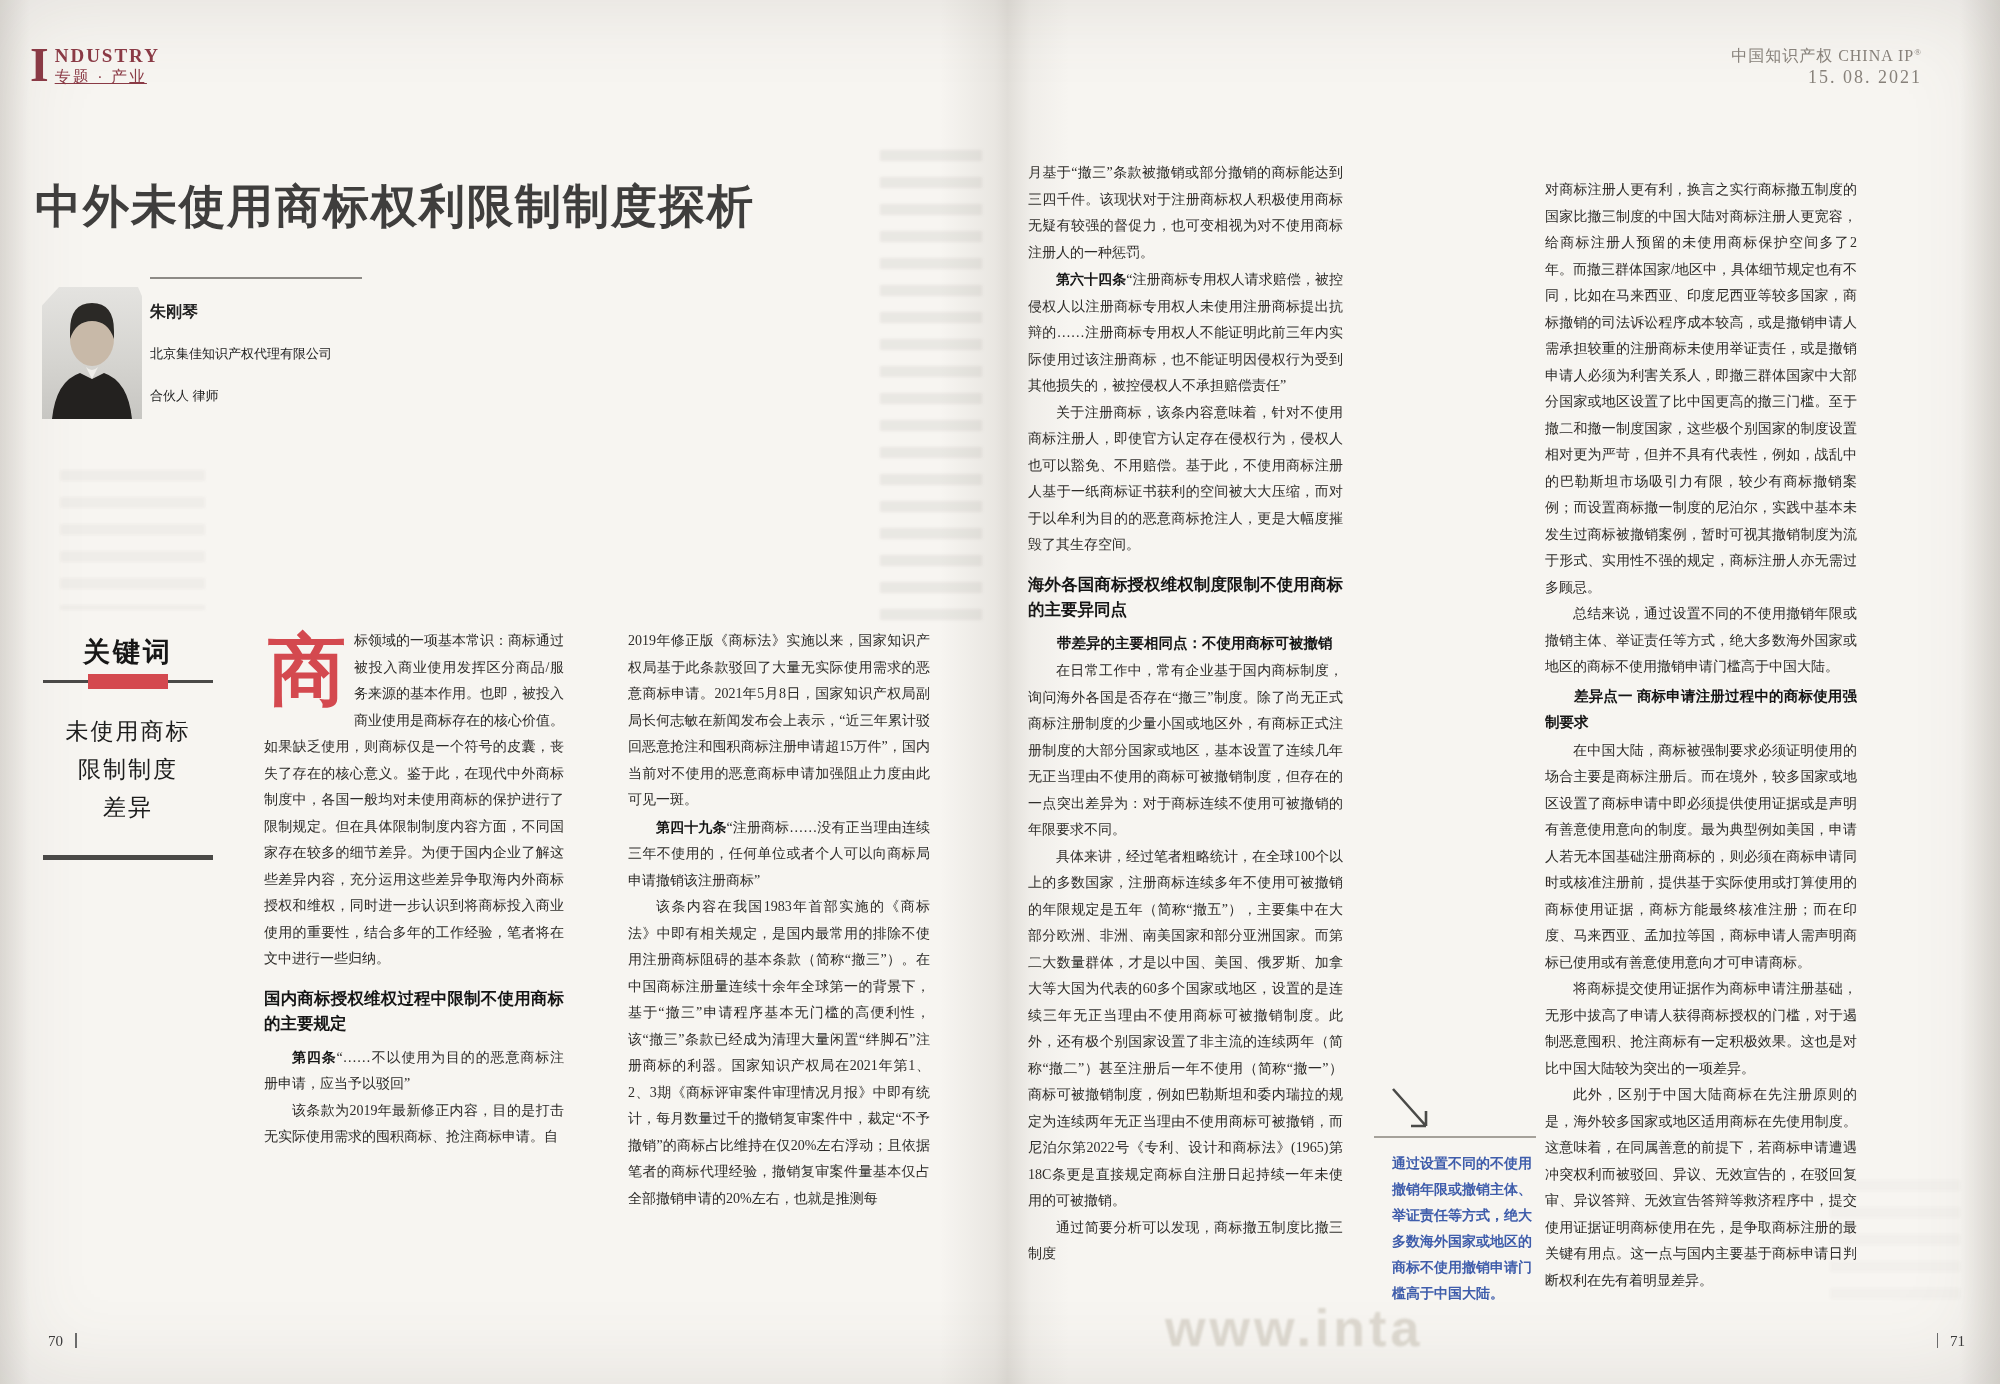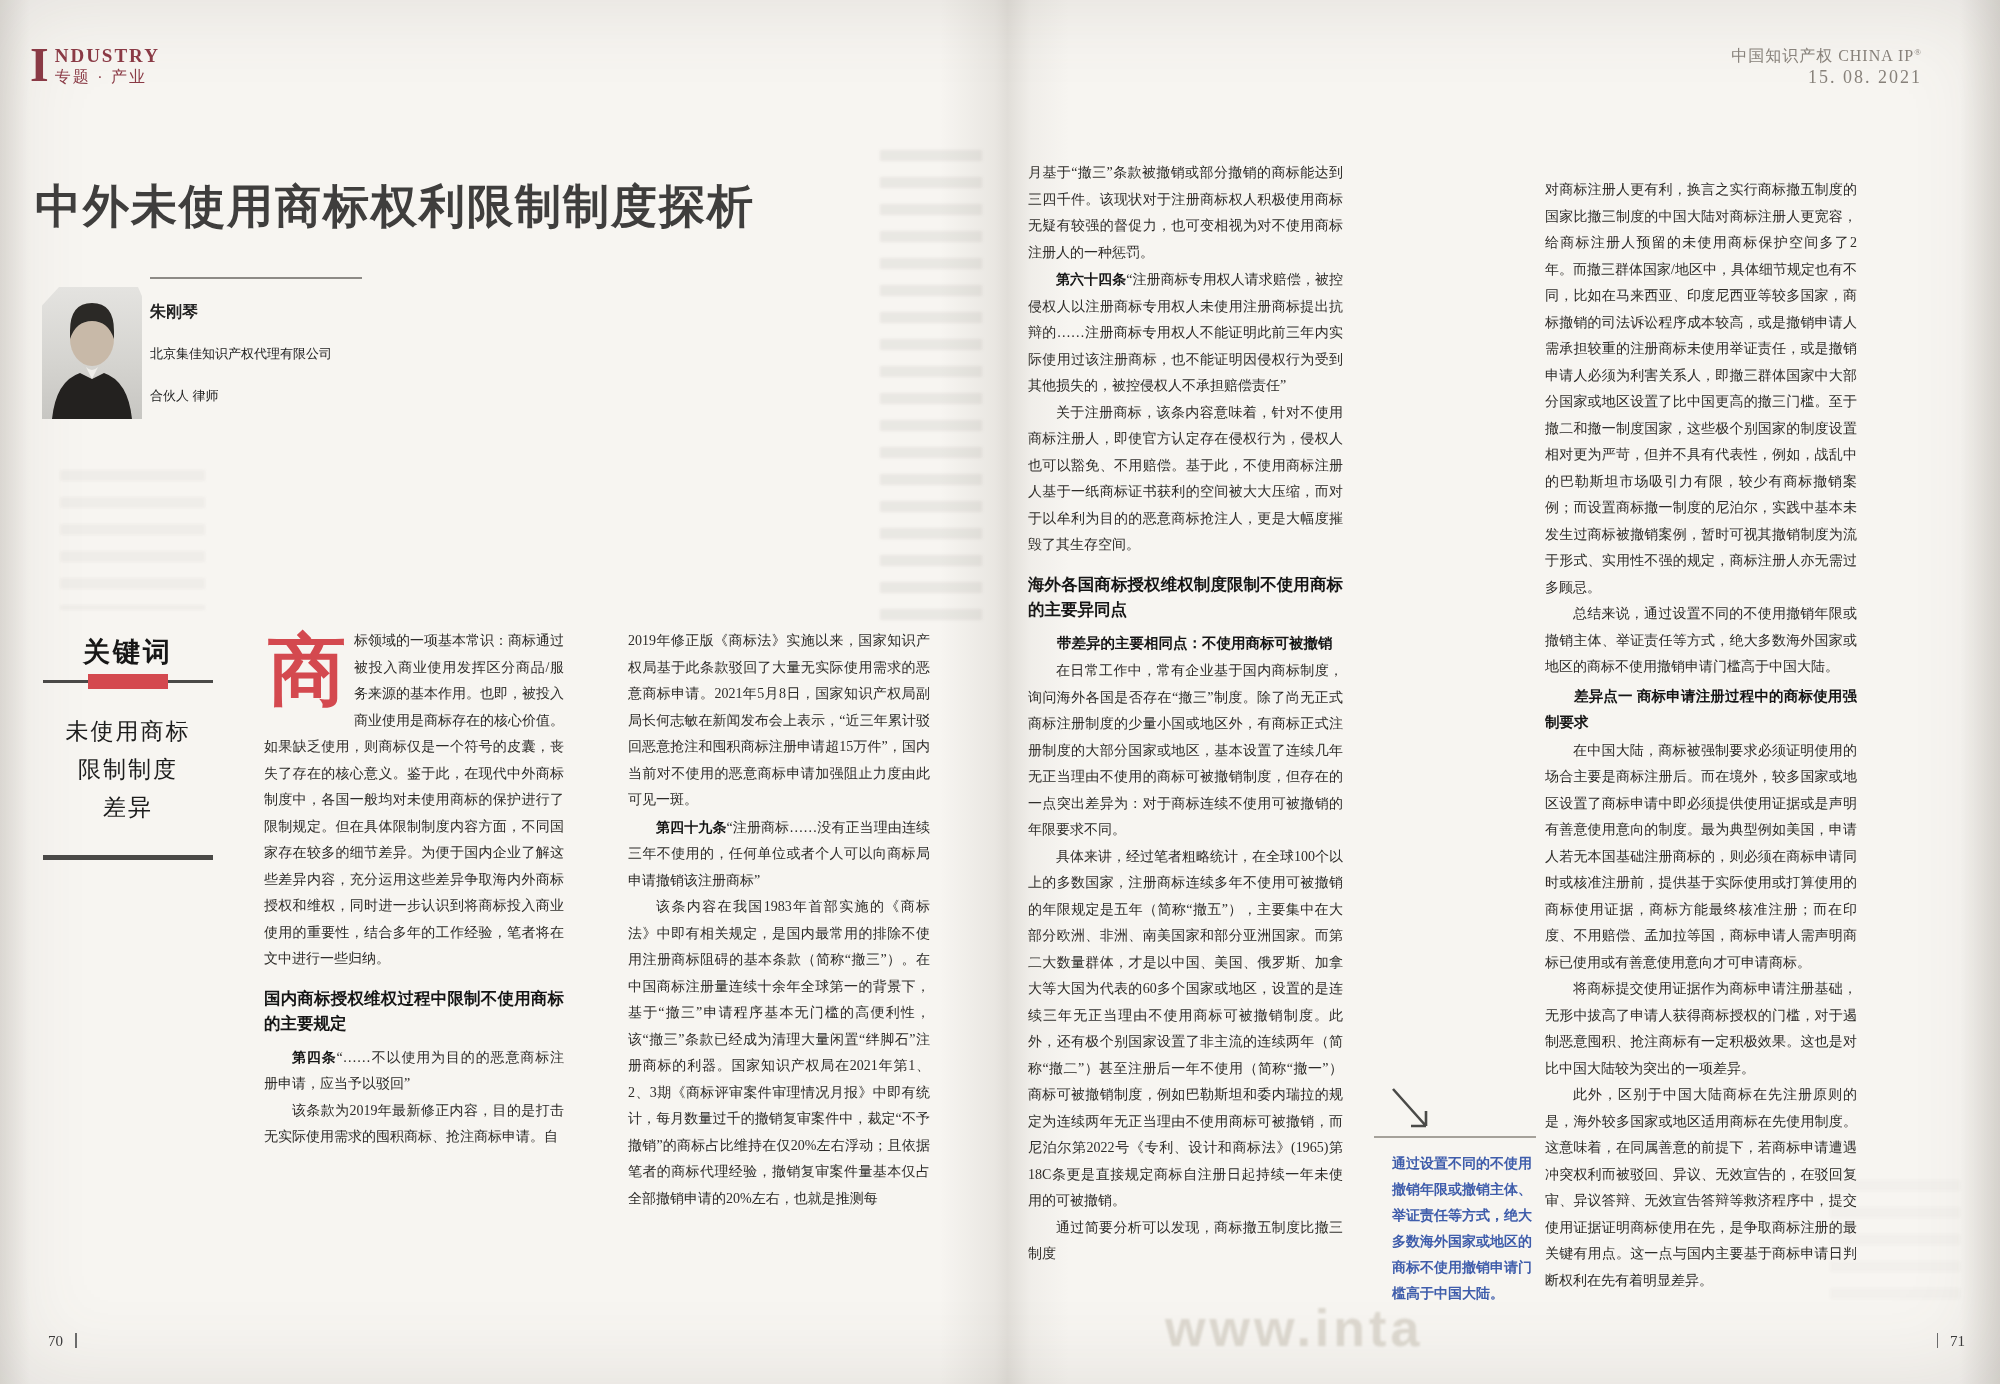--- a/index.html
+++ b/index.html
@@ -18,21 +18,21 @@
   .edge-right{position:absolute;right:0;top:0;width:40px;height:1384px;
     background:linear-gradient(270deg,rgba(110,102,90,.18),rgba(110,102,90,0));}
   .edge-left{position:absolute;left:0;top:0;width:30px;height:1384px;
     background:linear-gradient(90deg,rgba(110,102,90,.14),rgba(110,102,90,0));}
 
   
   .hdr-left{position:absolute;left:30px;top:44px;display:flex;align-items:flex-start;color:#8a3a45;}
   .hdr-left .big-i{font-family:"Liberation Serif",serif;font-size:48px;line-height:42px;font-weight:700;}
   .hdr-left .hdr-sub{margin-left:6px;margin-top:2px;}
   .hdr-left .hdr-en{font-family:"Liberation Serif",serif;font-size:19px;letter-spacing:2px;font-weight:600;line-height:19px;}
-  .hdr-left .hdr-cn{font-family:"Liberation Sans","DejaVu Sans",sans-serif;font-size:16px;line-height:20px;margin-top:2px;letter-spacing:2px;}
+  .hdr-left .hdr-cn{font-family:"Liberation Sans","DejaVu Sans",sans-serif;font-size:16px;line-height:20px;margin-top:2px;letter-spacing:2px;text-decoration:underline;}
 
   .hdr-right{position:absolute;right:78px;top:42px;text-align:right;color:#87817a;}
   .hdr-right .pub{font-size:16px;line-height:20px;letter-spacing:1px;}
   .hdr-right .pub sup{font-size:9px;}
   .hdr-right .date{font-size:18px;line-height:22px;letter-spacing:2px;}
 
   
   .art-title{
     position:absolute;left:35px;top:178px;width:900px;
     font-family:"Liberation Sans","DejaVu Sans",sans-serif;
@@ -179,21 +179,21 @@
     <div class="sub-h" style="text-indent:2em;">带差异的主要相同点：不使用商标可被撤销</div>
     <p>在日常工作中，常有企业基于国内商标制度，询问海外各国是否存在“撤三”制度。除了尚无正式商标注册制度的少量小国或地区外，有商标正式注册制度的大部分国家或地区，基本设置了连续几年无正当理由不使用的商标可被撤销制度，但存在的一点突出差异为：对于商标连续不使用可被撤销的年限要求不同。</p>
     <p>具体来讲，经过笔者粗略统计，在全球100个以上的多数国家，注册商标连续多年不使用可被撤销的年限规定是五年（简称“撤五”），主要集中在大部分欧洲、非洲、南美国家和部分亚洲国家。而第二大数量群体，才是以中国、美国、俄罗斯、加拿大等大国为代表的60多个国家或地区，设置的是连续三年无正当理由不使用商标可被撤销制度。此外，还有极个别国家设置了非主流的连续两年（简称“撤二”）甚至注册后一年不使用（简称“撤一”）商标可被撤销制度，例如巴勒斯坦和委内瑞拉的规定为连续两年无正当理由不使用商标可被撤销，而尼泊尔第2022号《专利、设计和商标法》(1965)第18C条更是直接规定商标自注册日起持续一年未使用的可被撤销。</p>
     <p>通过简要分析可以发现，商标撤五制度比撤三制度</p>
   </div>
 
   <div class="textcol" style="left:1545px;top:177px;width:312px;height:1135px;">
     <p class="cont">对商标注册人更有利，换言之实行商标撤五制度的国家比撤三制度的中国大陆对商标注册人更宽容，给商标注册人预留的未使用商标保护空间多了2年。而撤三群体国家/地区中，具体细节规定也有不同，比如在马来西亚、印度尼西亚等较多国家，商标撤销的司法诉讼程序成本较高，或是撤销申请人需承担较重的注册商标未使用举证责任，或是撤销申请人必须为利害关系人，即撤三群体国家中大部分国家或地区设置了比中国更高的撤三门槛。至于撤二和撤一制度国家，这些极个别国家的制度设置相对更为严苛，但并不具有代表性，例如，战乱中的巴勒斯坦市场吸引力有限，较少有商标撤销案例；而设置商标撤一制度的尼泊尔，实践中基本未发生过商标被撤销案例，暂时可视其撤销制度为流于形式、实用性不强的规定，商标注册人亦无需过多顾忌。</p>
     <p>总结来说，通过设置不同的不使用撤销年限或撤销主体、举证责任等方式，绝大多数海外国家或地区的商标不使用撤销申请门槛高于中国大陆。</p>
     <div class="sub-h" style="text-indent:2em;">差异点一 商标申请注册过程中的商标使用强制要求</div>
-    <p>在中国大陆，商标被强制要求必须证明使用的场合主要是商标注册后。而在境外，较多国家或地区设置了商标申请中即必须提供使用证据或是声明有善意使用意向的制度。最为典型例如美国，申请人若无本国基础注册商标的，则必须在商标申请同时或核准注册前，提供基于实际使用或打算使用的商标使用证据，商标方能最终核准注册；而在印度、不用赔偿、孟加拉等国，商标申请人需声明商标已使用或有善意使用意向才可申请商标。</p>
+    <p>在中国大陆，商标被强制要求必须证明使用的场合主要是商标注册后。而在境外，较多国家或地区设置了商标申请中即必须提供使用证据或是声明有善意使用意向的制度。最为典型例如美国，申请人若无本国基础注册商标的，则必须在商标申请同时或核准注册前，提供基于实际使用或打算使用的商标使用证据，商标方能最终核准注册；而在印度、马来西亚、孟加拉等国，商标申请人需声明商标已使用或有善意使用意向才可申请商标。</p>
     <p>将商标提交使用证据作为商标申请注册基础，无形中拔高了申请人获得商标授权的门槛，对于遏制恶意囤积、抢注商标有一定积极效果。这也是对比中国大陆较为突出的一项差异。</p>
     <p>此外，区别于中国大陆商标在先注册原则的是，海外较多国家或地区适用商标在先使用制度。这意味着，在同属善意的前提下，若商标申请遭遇冲突权利而被驳回、异议、无效宣告的，在驳回复审、异议答辩、无效宣告答辩等救济程序中，提交使用证据证明商标使用在先，是争取商标注册的最关键有用点。这一点与国内主要基于商标申请日判断权利在先有着明显差异。</p>
   </div>
 
   <div class="pullq">
     <svg class="pq-arrow" width="42" height="46" viewBox="0 0 42 46">
       <path d="M3 3 L36 40 M36 40 L36 25 M36 40 L21 40" fill="none" stroke="#4a4a48" stroke-width="2.6"></path>
     </svg>
     <div class="pq-sep"></div>
     <div class="pq-text" style="color:#3f5dab;">通过设置不同的不使用撤销年限或撤销主体、举证责任等方式，绝大多数海外国家或地区的商标不使用撤销申请门槛高于中国大陆。</div>

